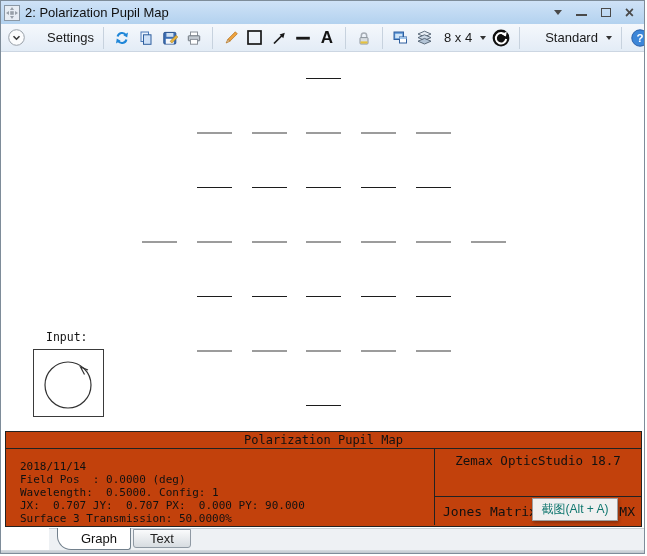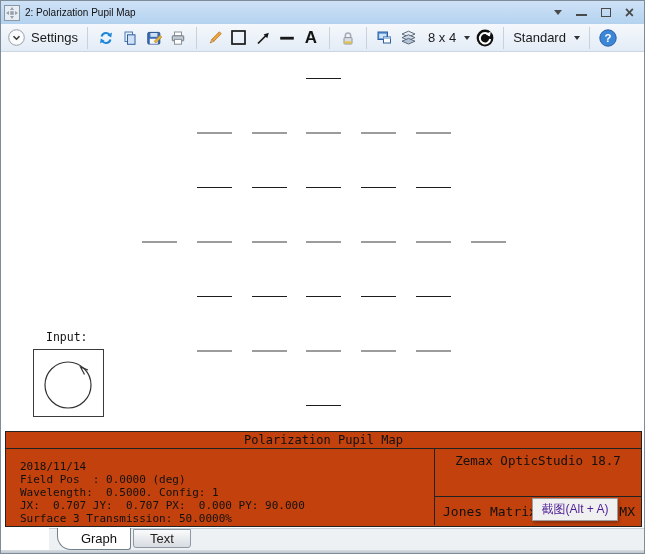--- a/index.html
+++ b/index.html
@@ -10,34 +10,34 @@
     font-family:"Liberation Sans", sans-serif;
     overflow:hidden;
   }
   
   .titlebar {
     position:absolute; left:0; top:0; width:100%; height:23px;
     background:linear-gradient(#cfe2f7,#b3d2ef);
     display:flex; align-items:center; padding:0 6px 0 3px;
   }
   .titleicon { width:16px; height:16px; margin-right:5px; flex:0 0 auto; }
-  .titletext { font-size:10px; color:#101010; flex:1 1 auto; white-space:nowrap; }
+  .titletext { font-size:13px; color:#101010; flex:1 1 auto; white-space:nowrap; }
   .winctrls { display:flex; align-items:center; gap:14px; padding-right:4px; }
   .ctrl-menu { width:0; height:0; border-left:4.5px solid transparent; border-right:4.5px solid transparent; border-top:5px solid #4a4a4a; }
   .ctrl-min { width:11px; height:2px; background:#4a4a4a; margin-top:4px; }
   .ctrl-max { width:10px; height:9px; border:1.5px solid #4a4a4a; background:transparent; }
   .ctrl-close { font-size:16px; line-height:12px; color:#4a4a4a; font-weight:bold; }
   
   .toolbar {
     position:absolute; left:0; top:23px; width:100%; height:28px;
     background:linear-gradient(#f5f8fc,#e3ecf6);
     border-bottom:1px solid #ccd6e2;
     display:flex; align-items:center; padding:0 6px; gap:6px;
   }
-  .tb-label { font-size:13px; color:#1a1a1a; white-space:nowrap; }
+  .tb-label { font-size:13px; color:#1a1a1a; white-space:nowrap;margin-left:16px; }
   .caret { width:0; height:0; border-left:3.5px solid transparent; border-right:3.5px solid transparent; border-top:4.5px solid #333; margin-left:2px; }
   .vsep { width:1px; height:22px; background:#c7d2de; margin:0 3px; flex:0 0 auto; }
   .tb-icon { display:flex; align-items:center; justify-content:center; width:18px; height:18px; flex:0 0 auto; }
   .texttool { font-size:17px; font-weight:800; color:#141414; line-height:16px; }
   
   .client { position:absolute; left:0; top:51px; width:645px; height:476px; background:#fff; }
   .seg { position:absolute; }
   .input-label { position:absolute; left:37px; top:278px; font-family:"DejaVu Sans Mono", monospace; font-size:11.5px; color:#111; white-space:pre;margin-left:8px; }
   .input-box { position:absolute; left:32px; top:297px; width:71px; height:68px; border:1px solid #3a3a3a; }
   
@@ -54,21 +54,21 @@
   .brand-cell { height:48px; border-bottom:1px solid #222; text-align:center; padding-top:4px; }
   .brand-name { font-size:16px; line-height:19px; white-space:pre; }
   .brand-version { font-size:12.5px; line-height:16px; white-space:pre; }
   .file-cell { flex:1 1 auto; display:flex; align-items:center; justify-content:space-between; padding:0 6px 0 8px; }
   .file-left, .file-right { font-size:13px; white-space:pre; }
   
   .overlay-tooltip {
     position:absolute; left:531px; top:446px; width:86px; height:23px; z-index:10;
     background:#f0f0f0; border:1px solid #9e9e9e; box-shadow:1px 2px 3px rgba(0,0,0,0.3);
     display:flex; align-items:center; justify-content:center;
-    font-size:12px; color:#4c1d95; white-space:pre;
+    font-size:12px; color:#0f766e; white-space:pre;
   }
   
   .tabstrip {
     position:absolute; left:0; top:527px; width:100%; height:22px;
     background:#eef1f4; border-top:1px solid #c9d0d7;margin-left:48px;
   }
   .tab { position:absolute; display:flex; align-items:center; justify-content:center; font-size:13px; }
   .tab-graph {
     left:8px; top:-1px; width:74px; height:22px;
     background:#fff; border:1px solid #72808c; border-top:none;

